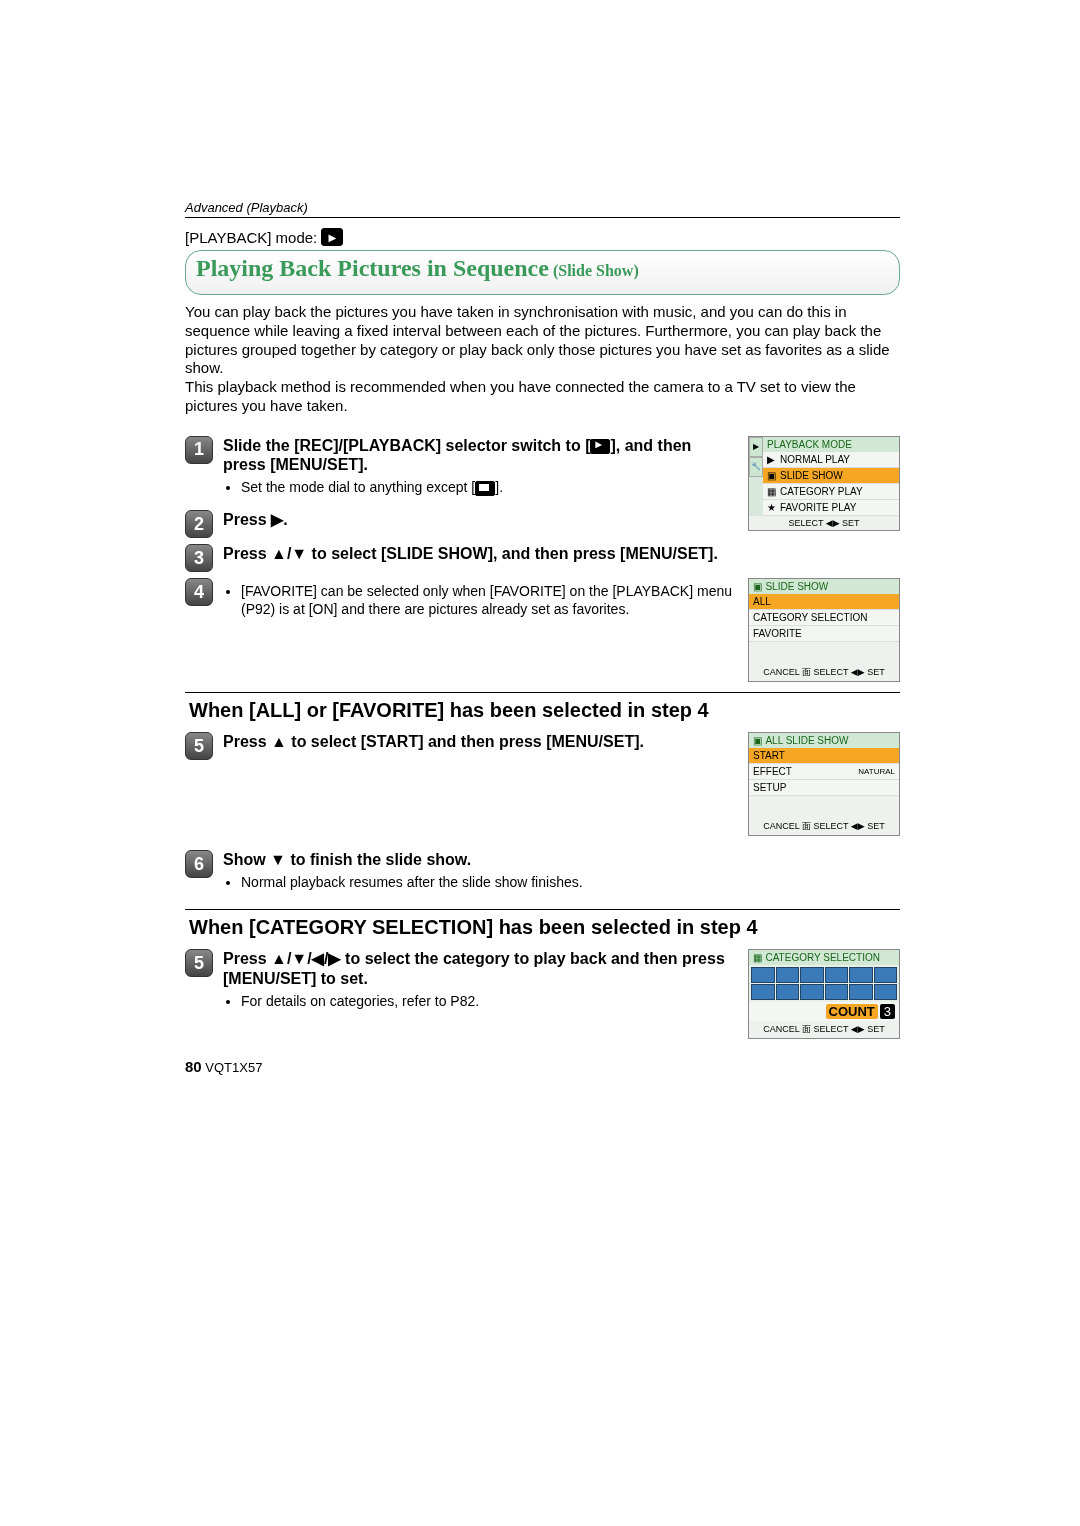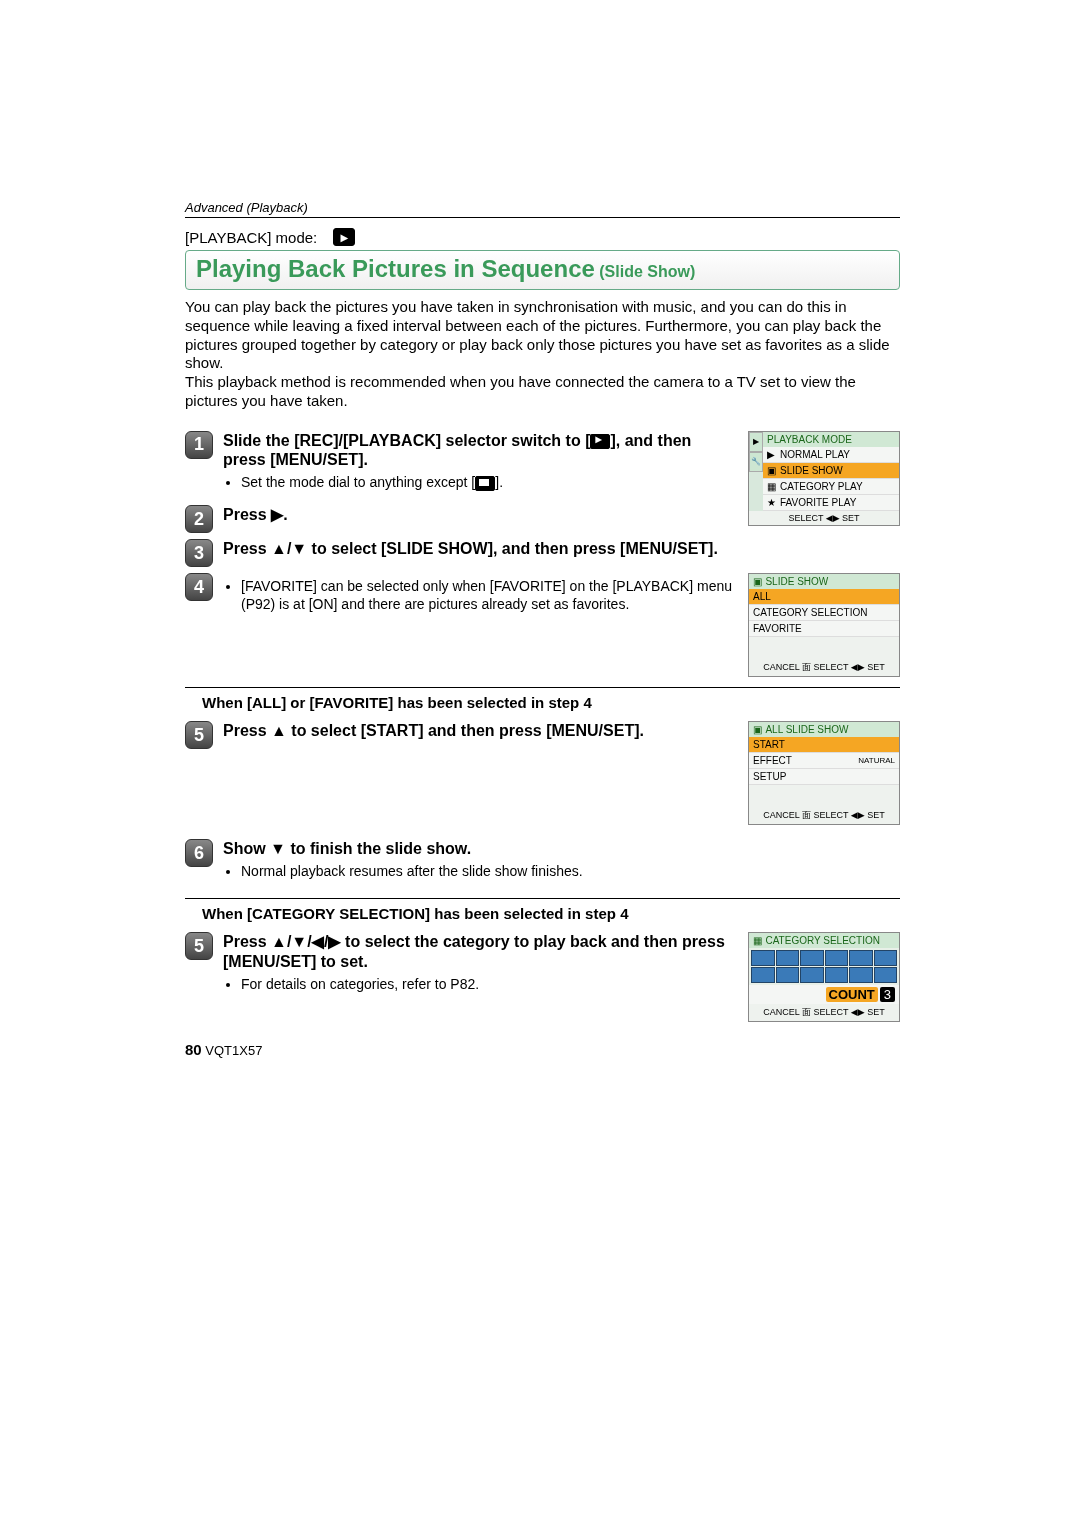--- a/index.html
+++ b/index.html
@@ -18,41 +18,42 @@
     font-size: 13px;
     border-bottom: 1px solid #000;
     padding-bottom: 2px;
     margin-bottom: 10px;
   }
   .mode-line {
     font-size: 15px;
     margin-bottom: 4px;
     display: flex;
     align-items: center;
-    gap: 16px;
+    gap: 4px;
   }
   .play-icon-box {
     display: inline-flex;
     width: 20px; height: 16px;
     border: 1.5px solid #000;
     border-radius: 3px;
     align-items: center;
     justify-content: center;
     background: #000;
   }
   .play-icon-box span {
     color: #fff;
     font-size: 10px;
   }
   .title-box {
     border: 1px solid #6a8;
-    border-radius: 4px;
-    padding: 4px 10px 6px;
+    border-radius: 16px;
+    padding: 4px 10px 12px;
     background: linear-gradient(#fff, #f0f0f0);
     margin-bottom: 8px;
+    font-family: Liberation Serif, serif;
   }
   .title-main {
     color: #3a9a5a;
     font-weight: bold;
     font-size: 24px;
   }
   .title-sub {
     color: #3a9a5a;
     font-weight: bold;
     font-size: 16px;
@@ -119,22 +120,22 @@
     left:3px; top:2px;
     width:10px;height:7px;
     background:#fff;
   }
   .section-divider {
     border-top: 1px solid #000;
     margin: 10px 0 6px;
   }
   .subsection-label {
     font-weight: bold;
-    font-size: 15px;
-    margin: 4px 17px 10px;
+    font-size: 20px;
+    margin: 4px 4px 10px;
   }
   .screenshot {
     width: 150px;
     border: 1px solid #888;
     font-size: 10px;
     background: #f4f6f4;
     flex-shrink: 0;
   }
   .sc-header {
     background: #d0e8d4;

